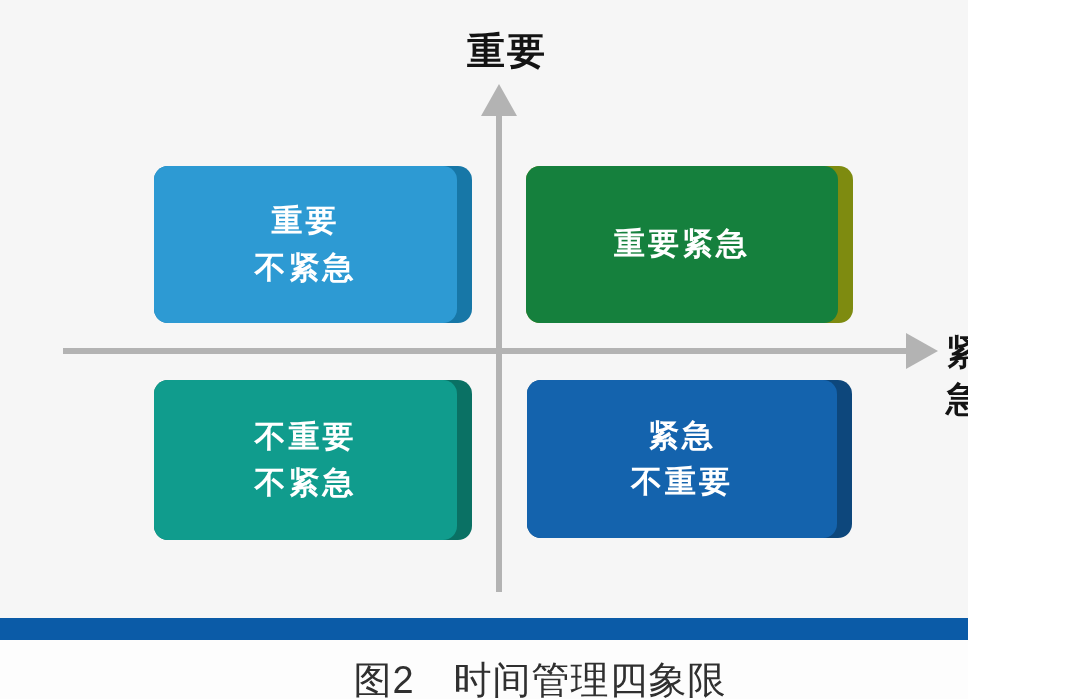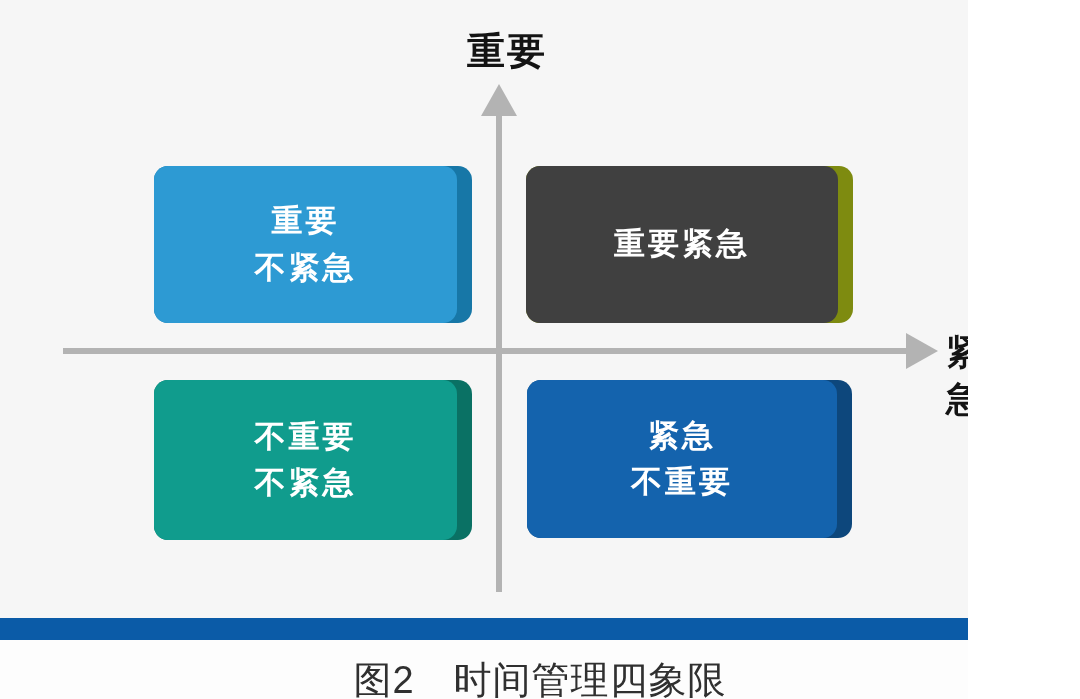--- a/index.html
+++ b/index.html
@@ -87,21 +87,21 @@
   <div class="abs x-label">紧急</div>
 
   <div id="quad-top-left" class="abs quad" style="background: rgb(23, 119, 167);">
     <div class="face" style="background: rgb(45, 154, 211);">
       <div class="line">重要</div>
       <div class="line">不紧急</div>
     </div>
   </div>
 
   <div id="quad-top-right" class="abs quad" style="background: rgb(126, 139, 16);">
-    <div class="face" style="background: #404040;">
+    <div class="face" style="background: #15803d;">
       <div class="line">重要紧急</div>
     </div>
   </div>
 
   <div id="quad-bottom-left" class="abs quad" style="background: rgb(10, 113, 100);">
     <div class="face" style="background: rgb(16, 156, 141);">
       <div class="line">不重要</div>
       <div class="line">不紧急</div>
     </div>
   </div>

